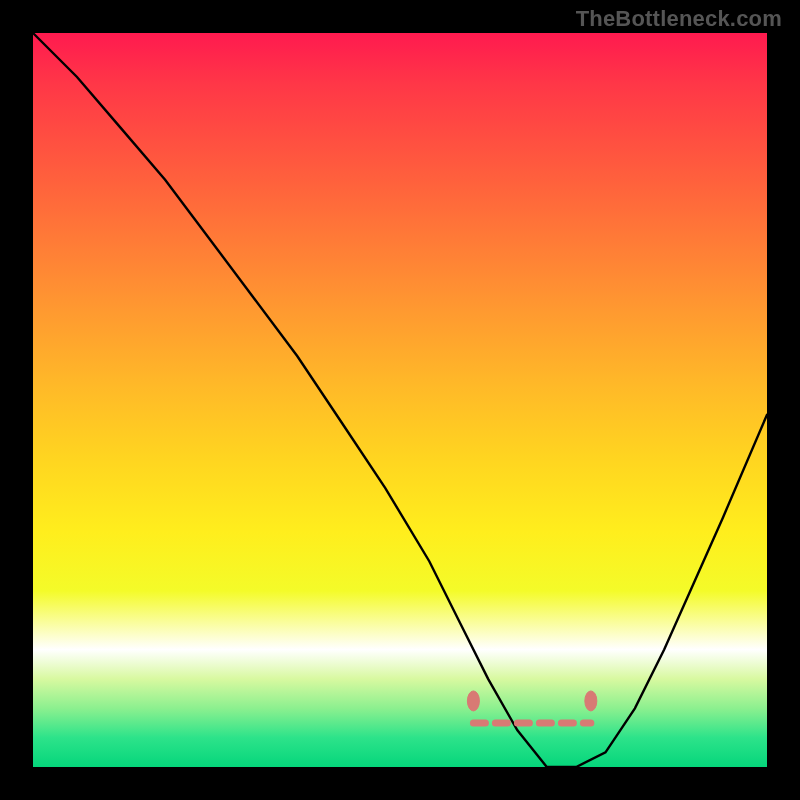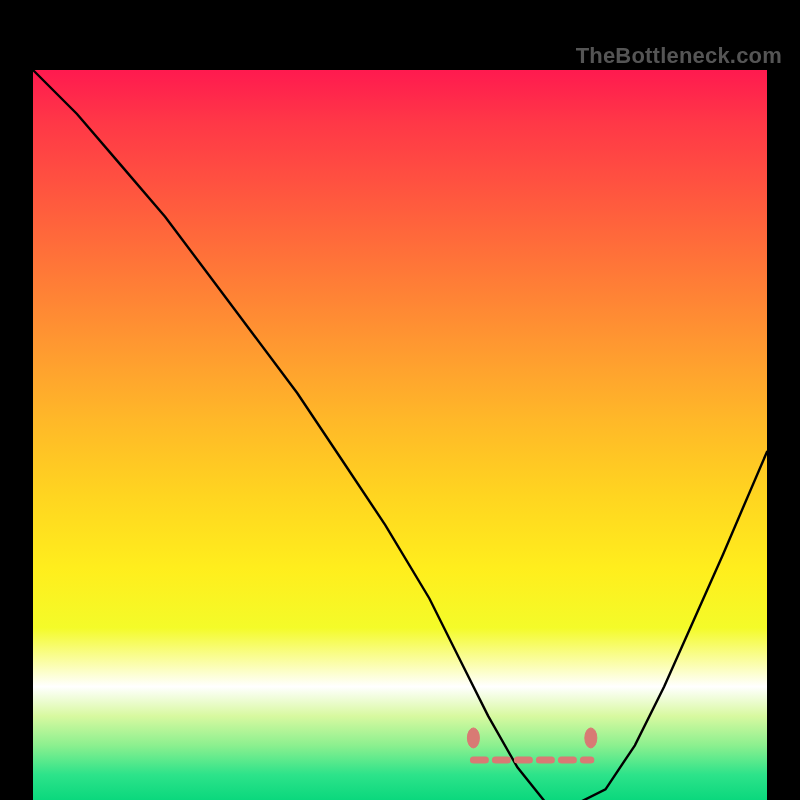--- a/index.html
+++ b/index.html
@@ -8,21 +8,20 @@
     width: 800px;
     height: 800px;
     background: #000000;
     font-family: Arial, Helvetica, sans-serif;
     overflow: hidden;
   }
   .container {
     position: relative;
     width: 800px;
     height: 564px;
-    margin-top: 37px;
   }
   .attribution {
     position: absolute;
     top: 6px;
     right: 18px;
     font-size: 22px;
     font-weight: bold;
     color: #555555;
     letter-spacing: 0.2px;
   }

